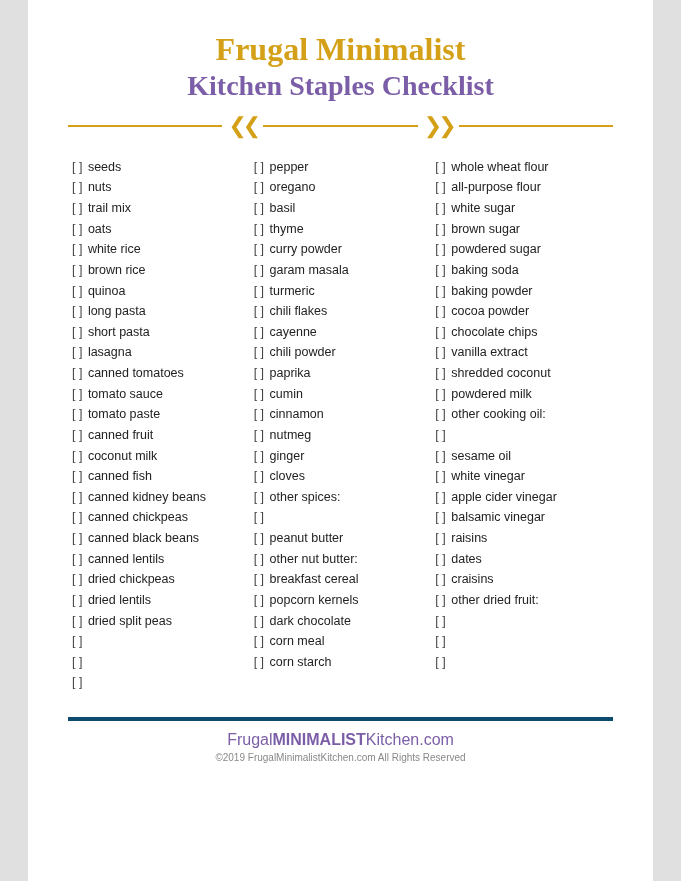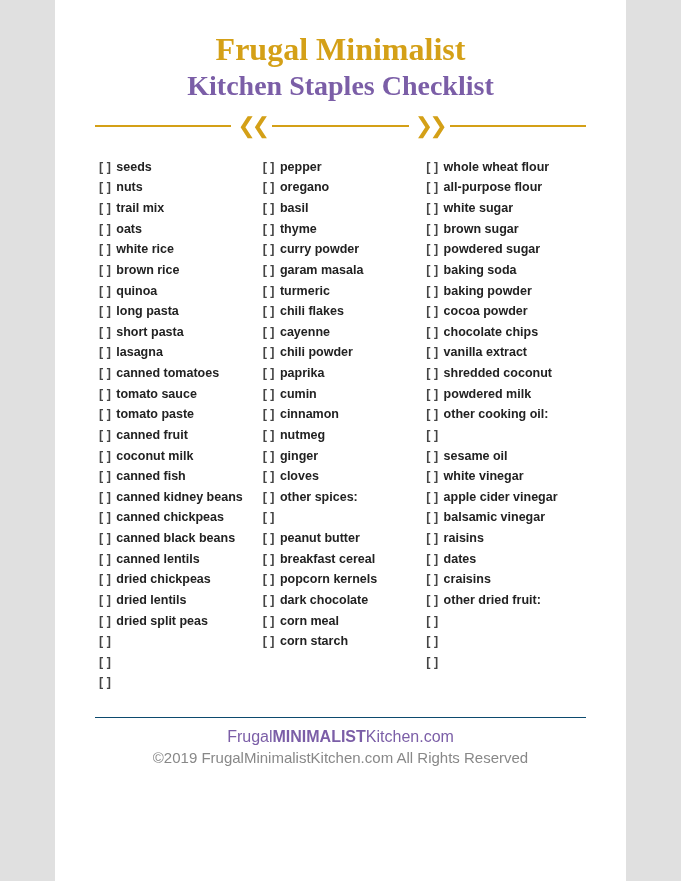--- a/index.html
+++ b/index.html
@@ -5,21 +5,21 @@
     * { margin: 0; padding: 0; box-sizing: border-box; }
     body {
       background: #e0e0e0;
       display: flex;
       justify-content: center;
       align-items: center;
       min-height: 100vh;
       font-family: Arial, sans-serif;
     }
     .page {
-      width: 571px;
+      width: 625px;
       min-height: 881px;
       background: #fff;
       padding: 30px 40px 4px 40px;
       position: relative;
     }
     .title-section {
       text-align: center;
       margin-bottom: 8px;
     }
     .title-line1 {
@@ -53,49 +53,48 @@
       margin: 0 6px;
       letter-spacing: -4px;
     }
     .checklist-grid {
       display: grid;
       grid-template-columns: 1fr 1fr 1fr;
       gap: 0;
       font-size: 12.5px;
       color: #222;
       line-height: 1.65;
-      font-weight: bold;
     }
     .col {
       padding: 0 4px;
     }
     .item {
       white-space: nowrap;
     }
     .checkbox {
       display: inline-block;
       margin-right: 2px;
       color: #444;
     }
     .footer {
       text-align: center;
       margin-top: 24px;
       padding-top: 10px;
-      border-top: 1px solid #0c4a6e;
+      border-top: 4px solid #0c4a6e;
     }
     .footer-brand {
       font-size: 16px;
       color: #7b5ea7;
     }
     .footer-brand .bold {
       font-weight: bold;
       text-transform: uppercase;
     }
     .footer-copy {
-      font-size: 15px;
+      font-size: 10px;
       color: #888;
       margin-top: 3px;
     }
   </style>
 </head>
 <body>
 
 <div class="page">
 
   <div class="title-section">
@@ -155,20 +154,21 @@
         <div class="item"><span class="checkbox">[ ]</span> chili powder</div>
         <div class="item"><span class="checkbox">[ ]</span> paprika</div>
         <div class="item"><span class="checkbox">[ ]</span> cumin</div>
         <div class="item"><span class="checkbox">[ ]</span> cinnamon</div>
         <div class="item"><span class="checkbox">[ ]</span> nutmeg</div>
         <div class="item"><span class="checkbox">[ ]</span> ginger</div>
         <div class="item"><span class="checkbox">[ ]</span> cloves</div>
         <div class="item"><span class="checkbox">[ ]</span> other spices:</div>
         <div class="item"><span class="checkbox">[ ]</span></div>
         <div class="item"><span class="checkbox">[ ]</span> peanut butter</div>
+        <div class="item"><span class="checkbox">[ ]</span> other nut butter:</div>
         <div class="item"><span class="checkbox">[ ]</span> breakfast cereal</div>
         <div class="item"><span class="checkbox">[ ]</span> popcorn kernels</div>
         <div class="item"><span class="checkbox">[ ]</span> dark chocolate</div>
         <div class="item"><span class="checkbox">[ ]</span> corn meal</div>
         <div class="item"><span class="checkbox">[ ]</span> corn starch</div>
       </div>
 
     <div class="col" id="col2">
         <div class="item"><span class="checkbox">[ ]</span> whole wheat flour</div>
         <div class="item"><span class="checkbox">[ ]</span> all-purpose flour</div>

